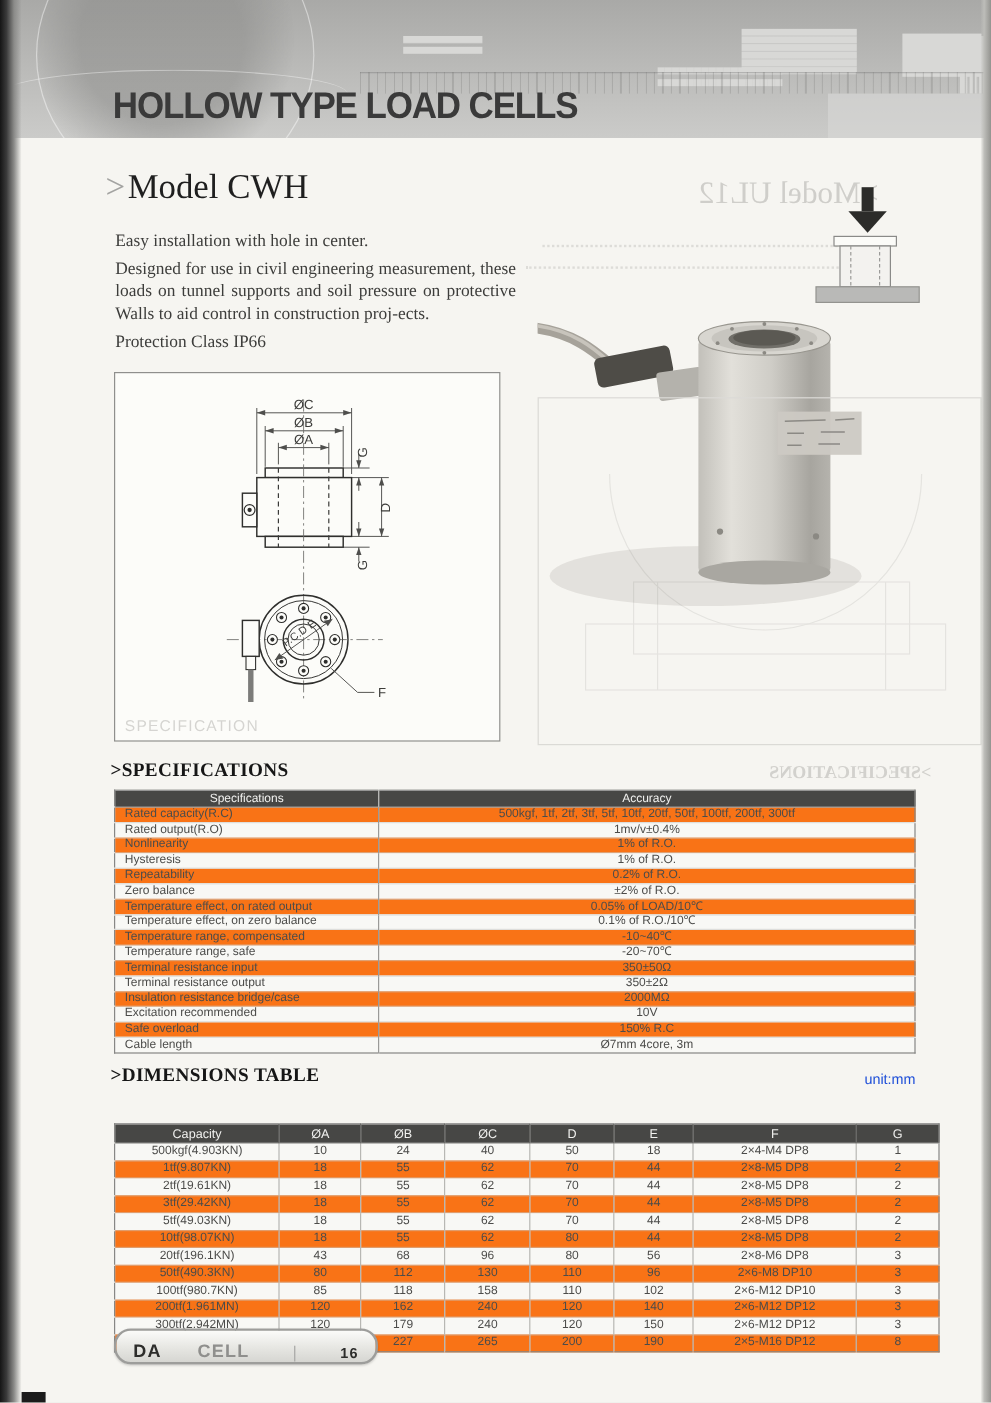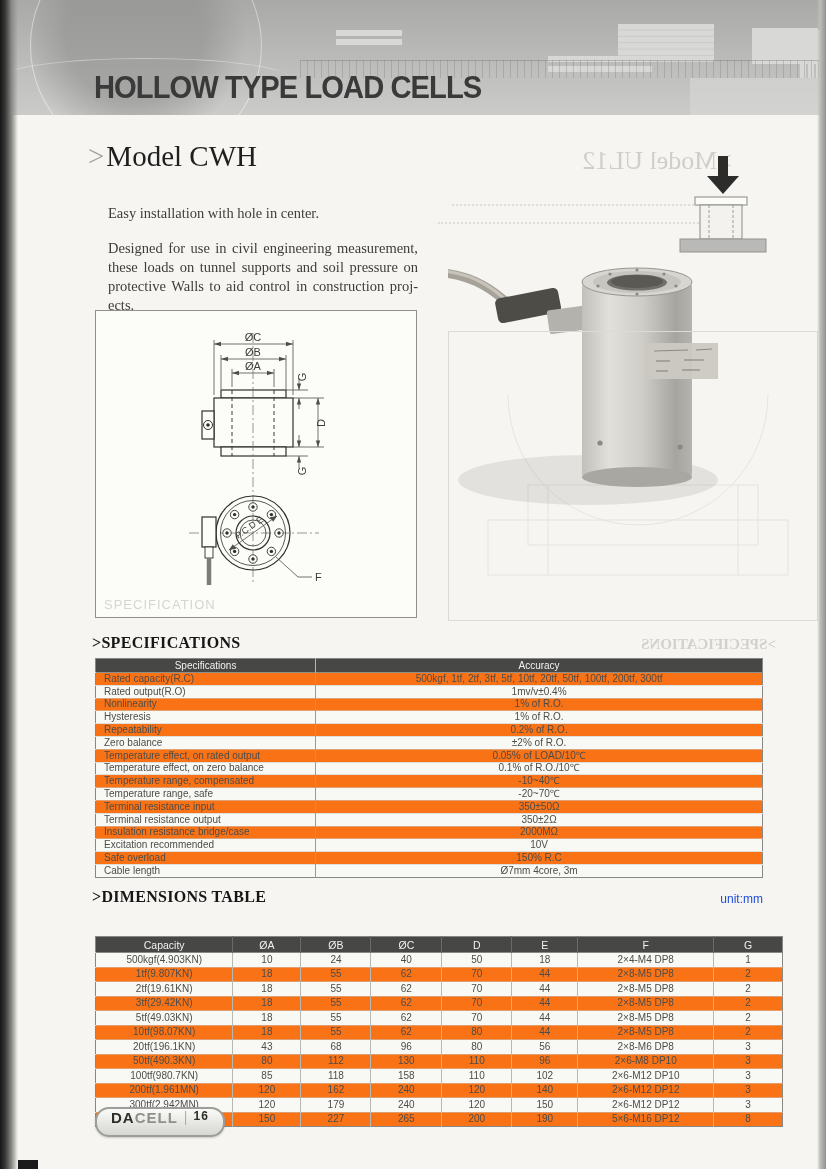--- a/index.html
+++ b/index.html
@@ -34,21 +34,21 @@
   .band-light{position:absolute;left:690px;top:78px;width:136px;height:37px;background:rgba(215,215,213,.65);}
   .page-title{position:absolute;left:94px;top:70px;margin:0;font-size:31px;font-weight:700;
     letter-spacing:-1px;color:#3a3a3a;font-family:"Liberation Sans",sans-serif;transform:scaleX(.94);transform-origin:left;}
 
   
   .model-heading{position:absolute;left:88px;top:140px;margin:0;font-family:"Liberation Serif",serif;
     font-weight:400;font-size:29px;color:#1f1f1f;}
   .model-heading .gt{color:#a3a3a1;margin-right:2px;}
   .intro-text{position:absolute;left:92px;top:188px;width:342px;font-family:"Liberation Serif",serif;
     font-size:14.5px;line-height:19px;color:#3d3d3b;}
-  .intro-text p{margin:16px;}
+  .intro-text p{margin:4px;}
   .intro-text .justify{text-align:justify;}
 
   
   .ghost-model{position:absolute;left:532px;top:146px;width:200px;font-family:"Liberation Serif",serif;
     font-size:26px;color:#c3c2be;transform:scaleX(-1);opacity:.75;white-space:nowrap;}
   .ghost-bar{position:absolute;border-top:2px dotted #d7d6d2;opacity:.8;}
   .gb1{left:452px;top:204px;width:278px;}
   .gb2{left:438px;top:222px;width:300px;}
   .ghost-spec{position:absolute;left:596px;top:636px;width:180px;font-family:"Liberation Serif",serif;
     font-size:15px;font-weight:700;color:#d2d1cd;transform:scaleX(-1);white-space:nowrap;}
@@ -87,21 +87,21 @@
   .dim-table{position:absolute;left:95px;top:936px;width:688px;border:1px solid #878785;}
   .dim-table th{background:#474745;color:#f1f1ef;font-size:10.5px;font-weight:400;height:15px;padding:0;
     border-left:1px solid #6b6b69;}
   .dim-table td{font-size:10px;height:13.5px;padding:0 2px;color:#4c4c4a;text-align:center;line-height:1;
     border-left:1px solid #b7b7b3;border-top:1px solid rgba(200,200,196,.5);}
   .dim-table td:first-child,.dim-table th:first-child{border-left:none;}
 
   
   .footer-badge{position:absolute;left:95px;top:1107px;height:26px;padding:0 14px;border-radius:14px;
     border:2px solid #9d9d9b;background:linear-gradient(180deg,#fbfbf9 0%,#e6e6e2 55%,#d6d6d2 100%);
-    display:inline-flex;align-items:flex-start;box-shadow:0 1px 2px rgba(0,0,0,.18);}
+    display:inline-flex;align-items:flex-end;box-shadow:0 1px 2px rgba(0,0,0,.18);gap:30px;}
   .footer-badge .b-bold{font-size:15px;font-weight:700;color:#2d2d2b;letter-spacing:1px;}
   .footer-badge .b-light{font-size:15px;font-weight:700;color:#8f8f8d;letter-spacing:1px;}
   .footer-badge .b-div{margin:0 6px;color:#aeaeac;font-size:14px;}
   .footer-badge .b-page{font-size:12px;font-weight:700;color:#2d2d2b;letter-spacing:1px;}
 
   svg text{font-family:"Liberation Sans",sans-serif;}
 </style>
 </head>
 <body>
 
@@ -528,21 +528,21 @@
           <td>2×6-M12 DP12</td>
           <td>3</td>
         </tr>
         <tr class="shade">
           <td>500tf(4.903MN)</td>
           <td>150</td>
           <td>227</td>
           <td>265</td>
           <td>200</td>
           <td>190</td>
-          <td>5×6-M16 DP12</td>
+          <td>2×5-M16 DP12</td>
           <td>8</td>
         </tr>
       </tbody>
   </table>
 
   <div class="footer-badge">
     <span class="b-bold">DA</span>
       <span class="b-light">CELL</span>
     <span class="b-div">|</span>
     <span class="b-page">16</span>

